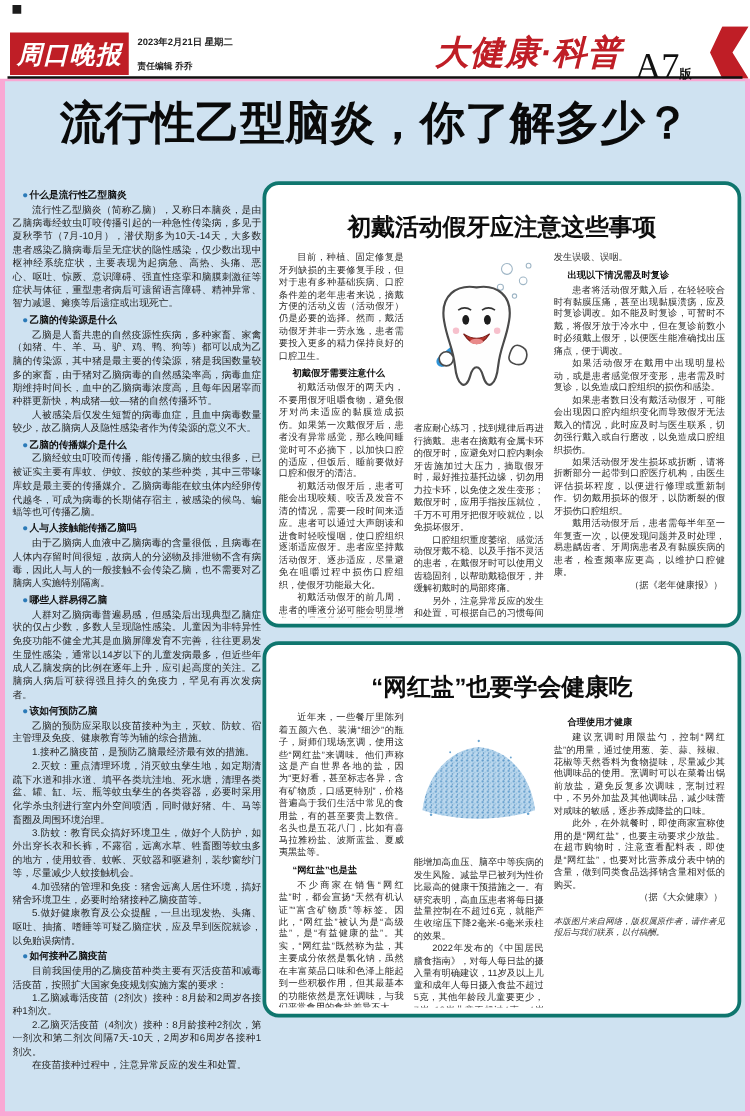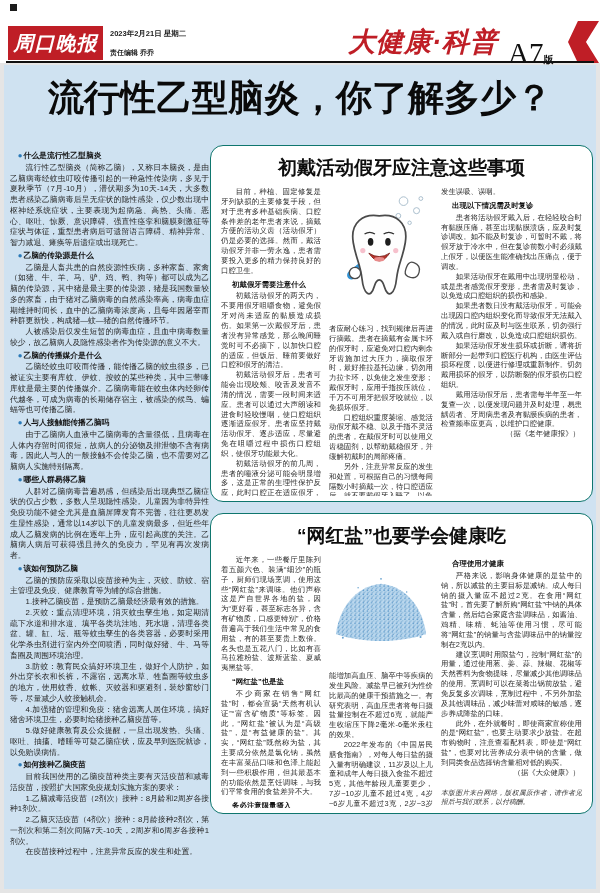--- a/index.html
+++ b/index.html
@@ -1,18 +1,18 @@
 <!DOCTYPE html>
 <html><head>
 <meta charset="utf-8">
 <style>
   * { box-sizing: border-box; margin: 0; padding: 0; }
   html,body { width:600px; height:893px; overflow:hidden; background:#fff;
     font-family:"Liberation Sans","DejaVu Sans",sans-serif; }
-  .page { position:relative; width:600px; height:893px; background:#e5e5e5; }
+  .page { position:relative; width:600px; height:893px; background:#f9a8d4; }
 
   
   .hdr { position:absolute; top:0; left:0; width:600px; height:63px; background:#fff; }
   .reg-mark { position:absolute; left:10px; top:4px; width:7px; height:7px; background:#1c1c1c; }
   .masthead { position:absolute; left:8px; top:26px; width:95px; height:34px; background:#bf1e26;
     color:#fff; display:flex; align-items:center; justify-content:center;
     font-size:20px; font-weight:bold; font-style:italic; letter-spacing:1px; white-space:nowrap; }
   .dateblock { position:absolute; left:110px; top:29px; color:#222; }
   .date { font-size:7.5px; font-weight:bold; }
   .editor { font-size:7px; font-weight:bold; margin-top:9px; }
@@ -35,21 +35,21 @@
   .left-col { position:absolute; left:6px; top:84px; width:199px; height:734px; overflow:hidden;
     color:#262626; font-size:7.8px; line-height:1.38; text-align:justify; }
   .sec-h { font-weight:bold; color:#111; text-indent:1em; margin:2px 0 1px; }
   .sec-h .bullet { color:#2b7ab8; margin-right:1px; }
   .p { text-indent:2em; }
   .no-ind { text-indent:0; }
   .attr-line { text-align:right; padding-right:2px; }
 
   
   .box { position:absolute; left:206px; width:383px; background:#fff;
-    border:1px solid #0f766e; border-radius:13px; padding:7px 10px 6px; overflow:hidden; }
+    border:3px solid #0f766e; border-radius:13px; padding:19px 10px 6px; overflow:hidden; }
   .box1 { top:80px; height:357px; }
   .box2 { top:448px; height:301px; }
   .box-title { text-align:center; font-size:19px; font-weight:900; color:#0d0d0d; margin:2px 0 6px; }
   .cols { display:flex; gap:8px; height:calc(100% - 33px); }
   .col { color:#2b2b2b; font-size:7.4px; line-height:1.33; text-align:justify; overflow:hidden; }
   .c1 { width:100px; flex:none; }
   .c2 { width:104px; flex:none; }
   .c3 { flex:1; }
   .col-h { font-weight:bold; color:#111; text-indent:1.5em; margin:4px 0 2px; }
   .illus { width:100%; display:flex; justify-content:center; }
@@ -193,21 +193,20 @@
               <circle cx="42" cy="28" r="1.1" fill="#6aa4d0"></circle>
               <circle cx="112" cy="34" r="1.1" fill="#6aa4d0"></circle>
             </svg>
           </div>
           <p class="p no-ind">能增加高血压、脑卒中等疾病的发生风险。减盐早已被列为性价比最高的健康干预措施之一。有研究表明，高血压患者将每日摄盐量控制在不超过6克，就能产生收缩压下降2毫米-6毫米汞柱的效果。</p>
           <p class="p">2022年发布的《中国居民膳食指南》，对每人每日盐的摄入量有明确建议，11岁及以上儿童和成年人每日摄入食盐不超过5克，其他年龄段儿童要更少，7岁~10岁儿童不超过4克，4岁~6岁儿童不超过3克，2岁~3岁幼儿不超过2克。</p>
           <p class="p">“网红盐”容易让人忽视其盐的本质属性，在不知不觉中摄入更多的盐。所以，“网红盐”也需要限量摄入，遵照建议量管理好日常饮食。</p>
         </div>
         <div class="col c3">
           <div class="col-h">合理使用才健康</div>
-          <p class="p">严格来说，影响身体健康的是盐中的钠，所以减盐的主要目标是减钠。成人每日钠的摄入量应不超过2克。在食用“网红盐”时，首先要了解所购“网红盐”中钠的具体含量，然后结合家庭含盐调味品，如酱油、鸡精、味精、蚝油等使用习惯，尽可能将“网红盐”的钠量与含盐调味品中的钠量控制在2克以内。</p>
           <p class="p">建议烹调时用限盐勺，控制“网红盐”的用量，通过使用葱、姜、蒜、辣椒、花椒等天然香料为食物提味，尽量减少其他调味品的使用。烹调时可以在菜肴出锅前放盐，避免反复多次调味，烹制过程中，不另外加盐及其他调味品，减少味蕾对咸味的敏感，逐步养成降盐的口味。</p>
           <p class="p">此外，在外就餐时，即使商家宣称使用的是“网红盐”，也要主动要求少放盐。在超市购物时，注意查看配料表，即使是“网红盐”，也要对比营养成分表中钠的含量，做到同类食品选择钠含量相对低的购买。</p>
           <div class="attr-line">（据《大众健康》）</div>
           <div class="footnote">本版图片来自网络，版权属原作者，请作者见报后与我们联系，以付稿酬。</div>
         </div>
       </div>
     </section>
   </div>
 </div>
 

